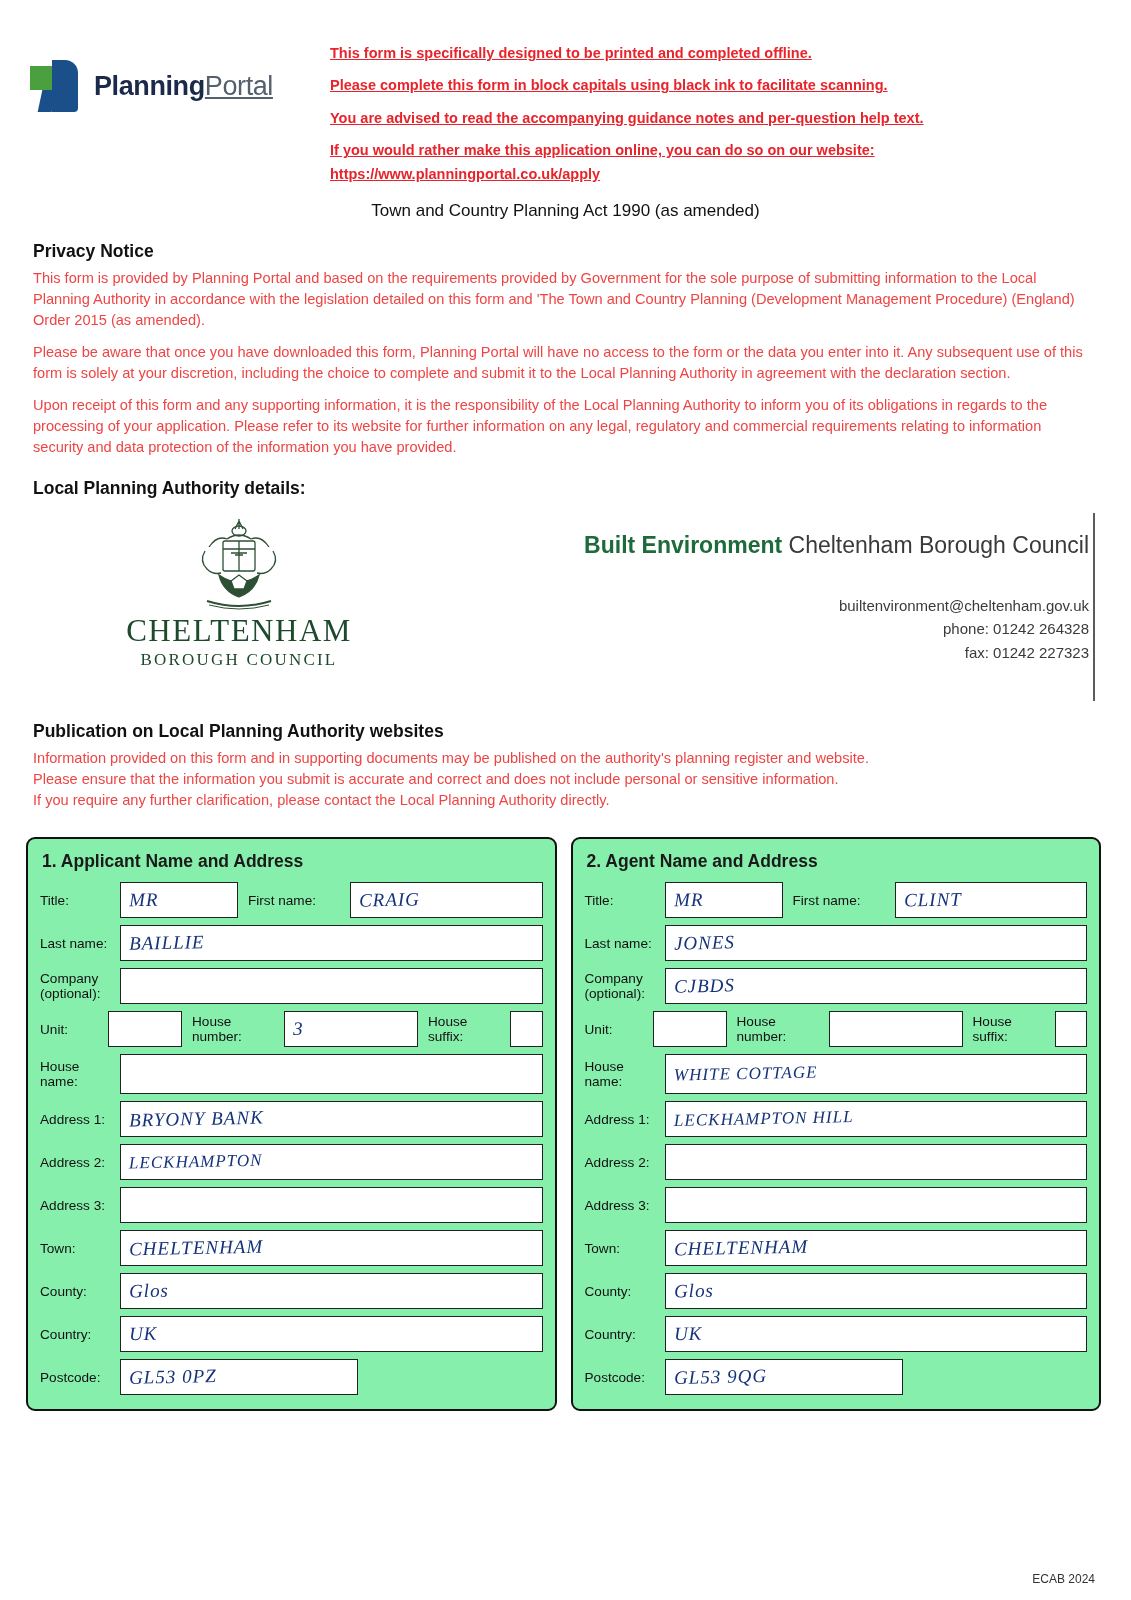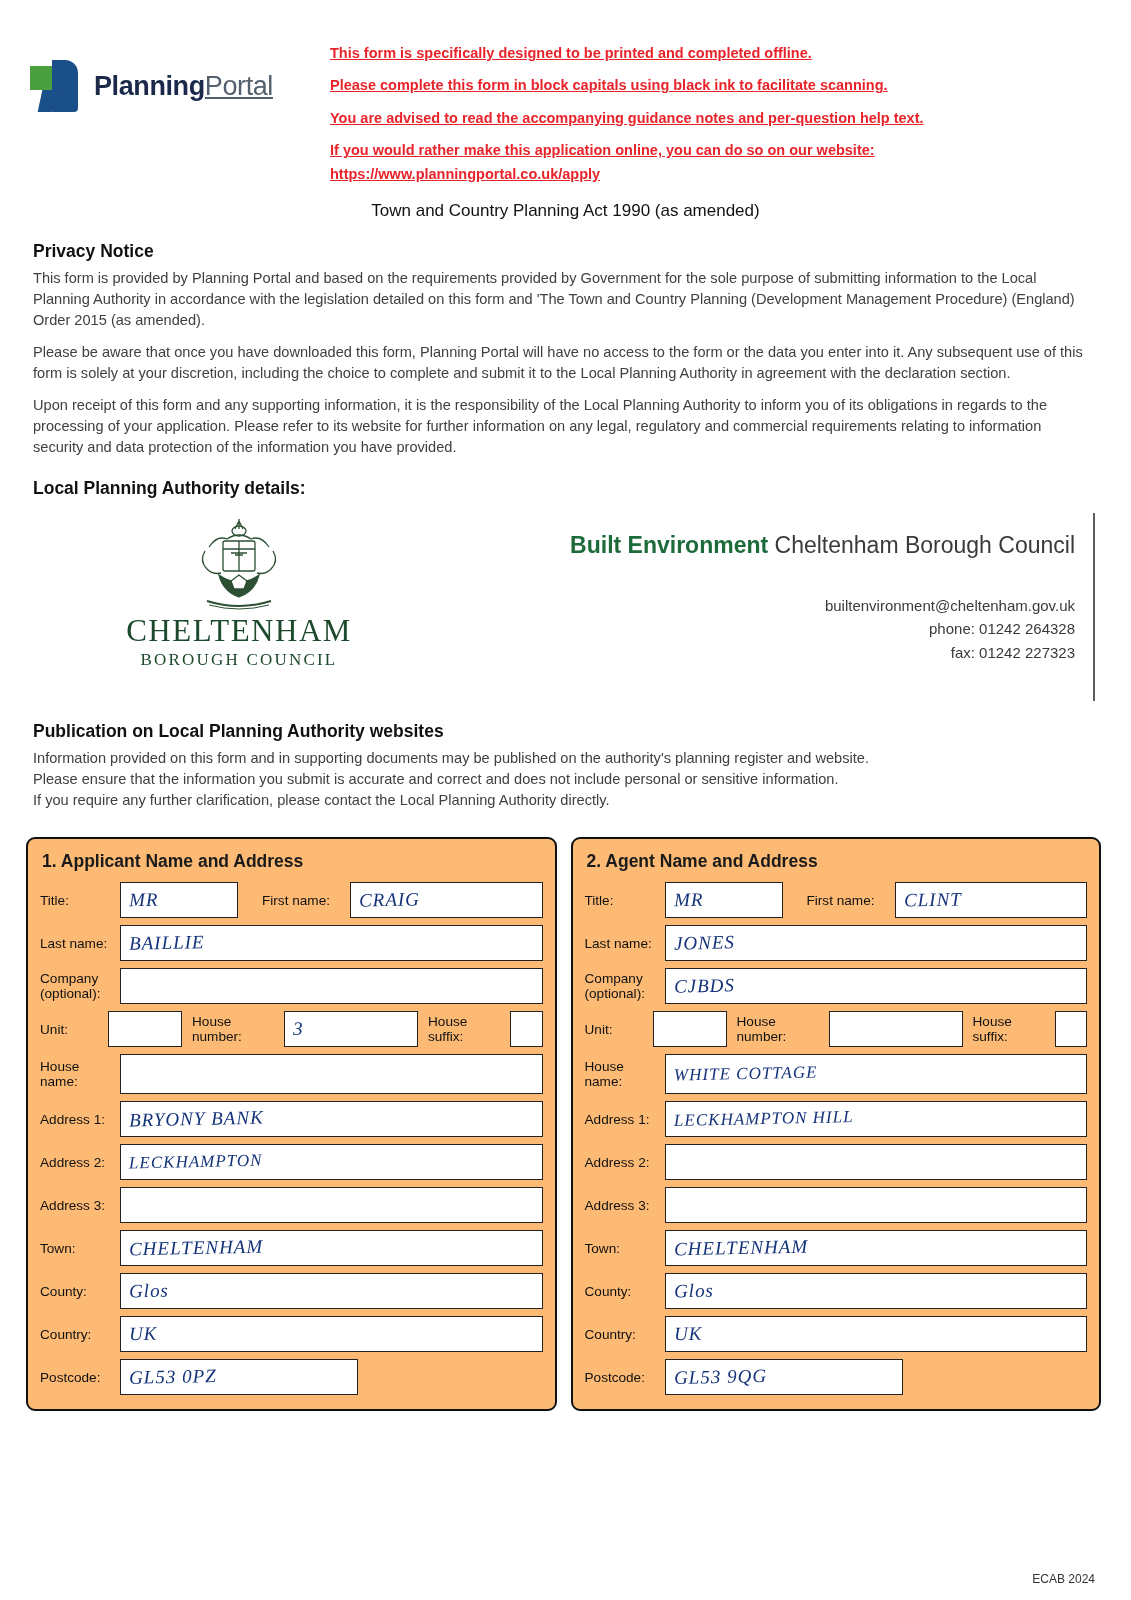--- a/index.html
+++ b/index.html
@@ -110,21 +110,21 @@
   h2.section-head {
     font-size: 17.5px;
     font-weight: bold;
     margin: 20px 0 6px 0;
     color: #111;
   }
   .para {
     font-size: 14.6px;
     line-height: 1.44;
     margin: 0 0 11px 0;
-    color: #404040;
+    color: #ef4444;
   }
 
   
   .lpa {
     display: flex;
     align-items: flex-start;
     margin-top: 14px;
     padding-left: 6px;
   }
   .lpa-left {
@@ -150,21 +150,21 @@
   .crest-sub {
     font-family: "Liberation Serif", serif;
     font-size: 17px;
     letter-spacing: 2.2px;
     color: #1d4a2c;
     margin-top: 2px;
   }
   .lpa-right {
     flex: 1;
     text-align: right;
-    padding-right: 18px;
+    padding-right: 4px;
     border-right: 2px solid #5b5b5b;
     padding-top: 18px;
     min-height: 170px;
   }
   .lpa-auth {
     font-size: 23px;
     color: #3a3a3a;
     line-height: 1.25;
   }
   .lpa-auth b { color: #1d6b3a; font-weight: bold; }
@@ -185,42 +185,42 @@
     display: flex;
     gap: 14px;
     padding: 0 30px 0 26px;
     margin-top: 26px;
   }
   .form-box {
     flex: 1;
     border: 2px solid #111;
     border-radius: 9px;
     padding: 10px 12px 14px 12px;
-    background: #fdba74;
+    background: #86efac;
   }
   .form-box h3 {
     font-size: 17.5px;
     font-weight: bold;
     margin: 2px 0 10px 2px;
   }
   .frow {
     display: flex;
     align-items: center;
     margin-bottom: 7px;
   }
   .lbl {
     font-size: 13.6px;
     color: #111;
     flex: 0 0 auto;
     padding-right: 6px;
     line-height: 1.15;
   }
   .lbl.w1 { width: 74px; }
   .lbl.w2 { width: 74px; }
-  .lbl.wmid { width: 96px; padding-left: 10px; text-align: center; }
+  .lbl.wmid { width: 96px; padding-left: 10px; }
   .lbl.small { width: 62px; }
   .field {
     border: 1px solid #222;
     height: 34px;
     flex: 1;
     display: flex;
     align-items: center;
     padding: 0 8px;
     background: #fff;
     min-width: 10px;

